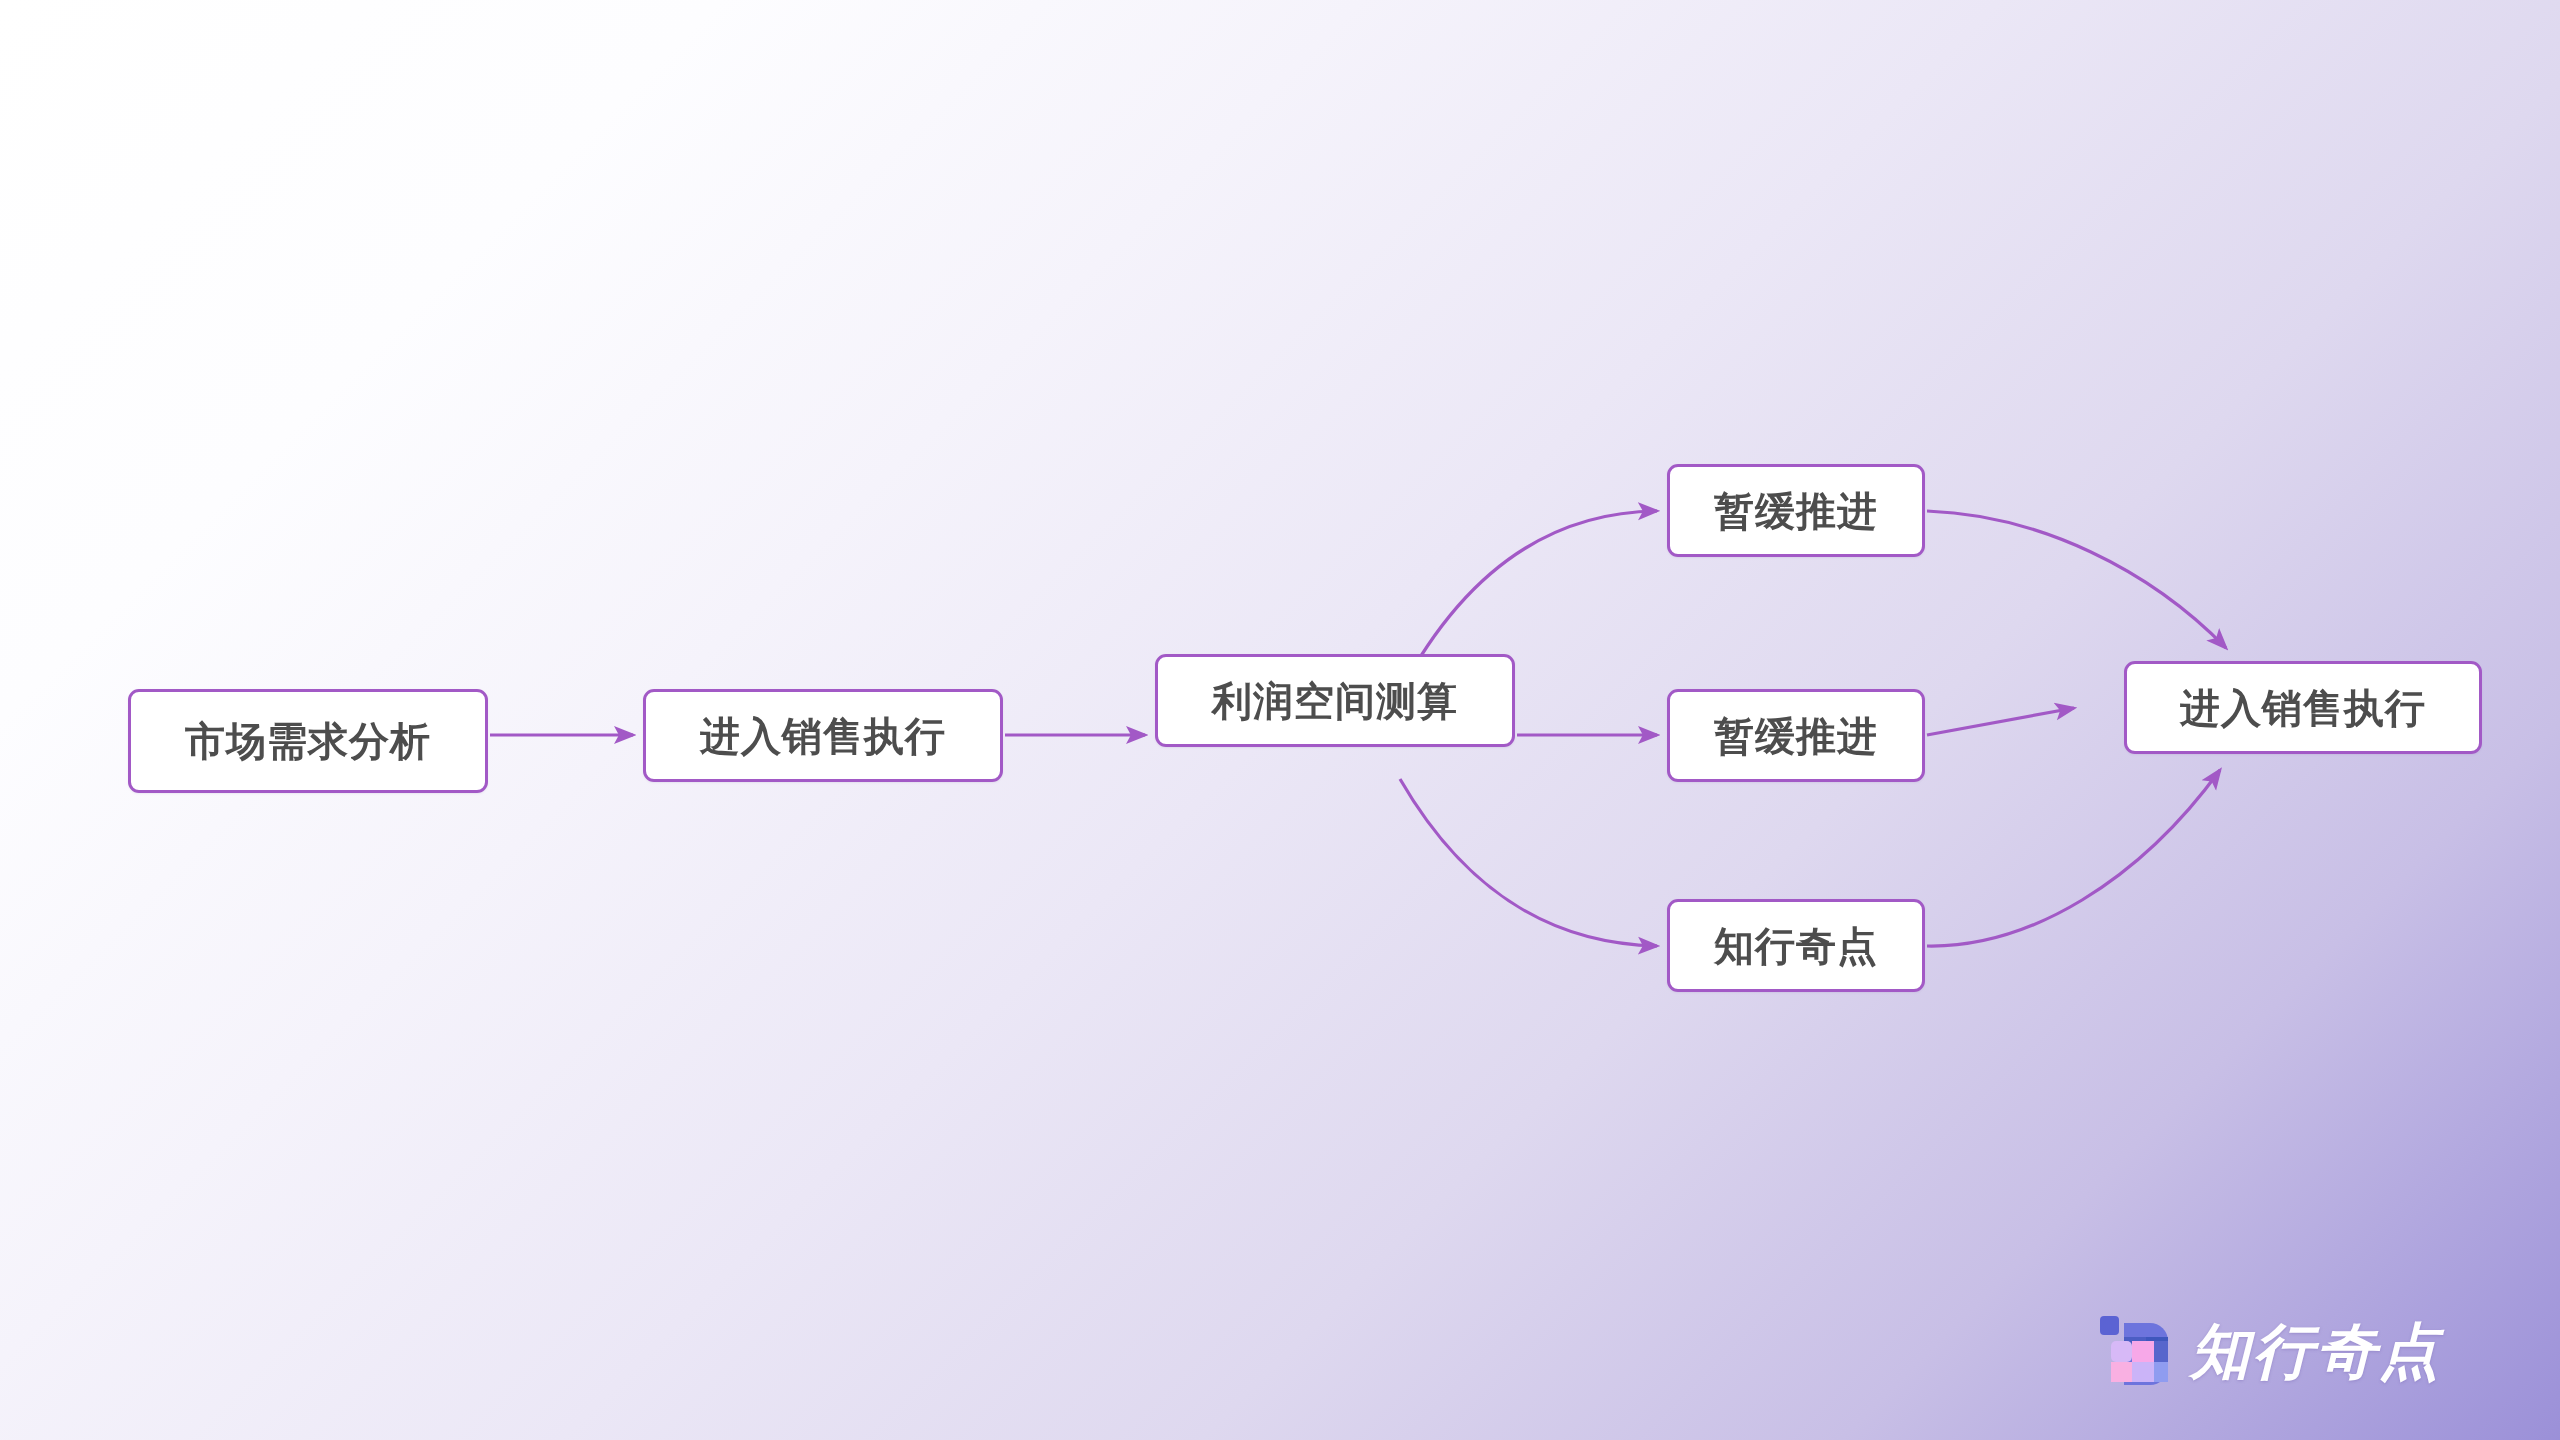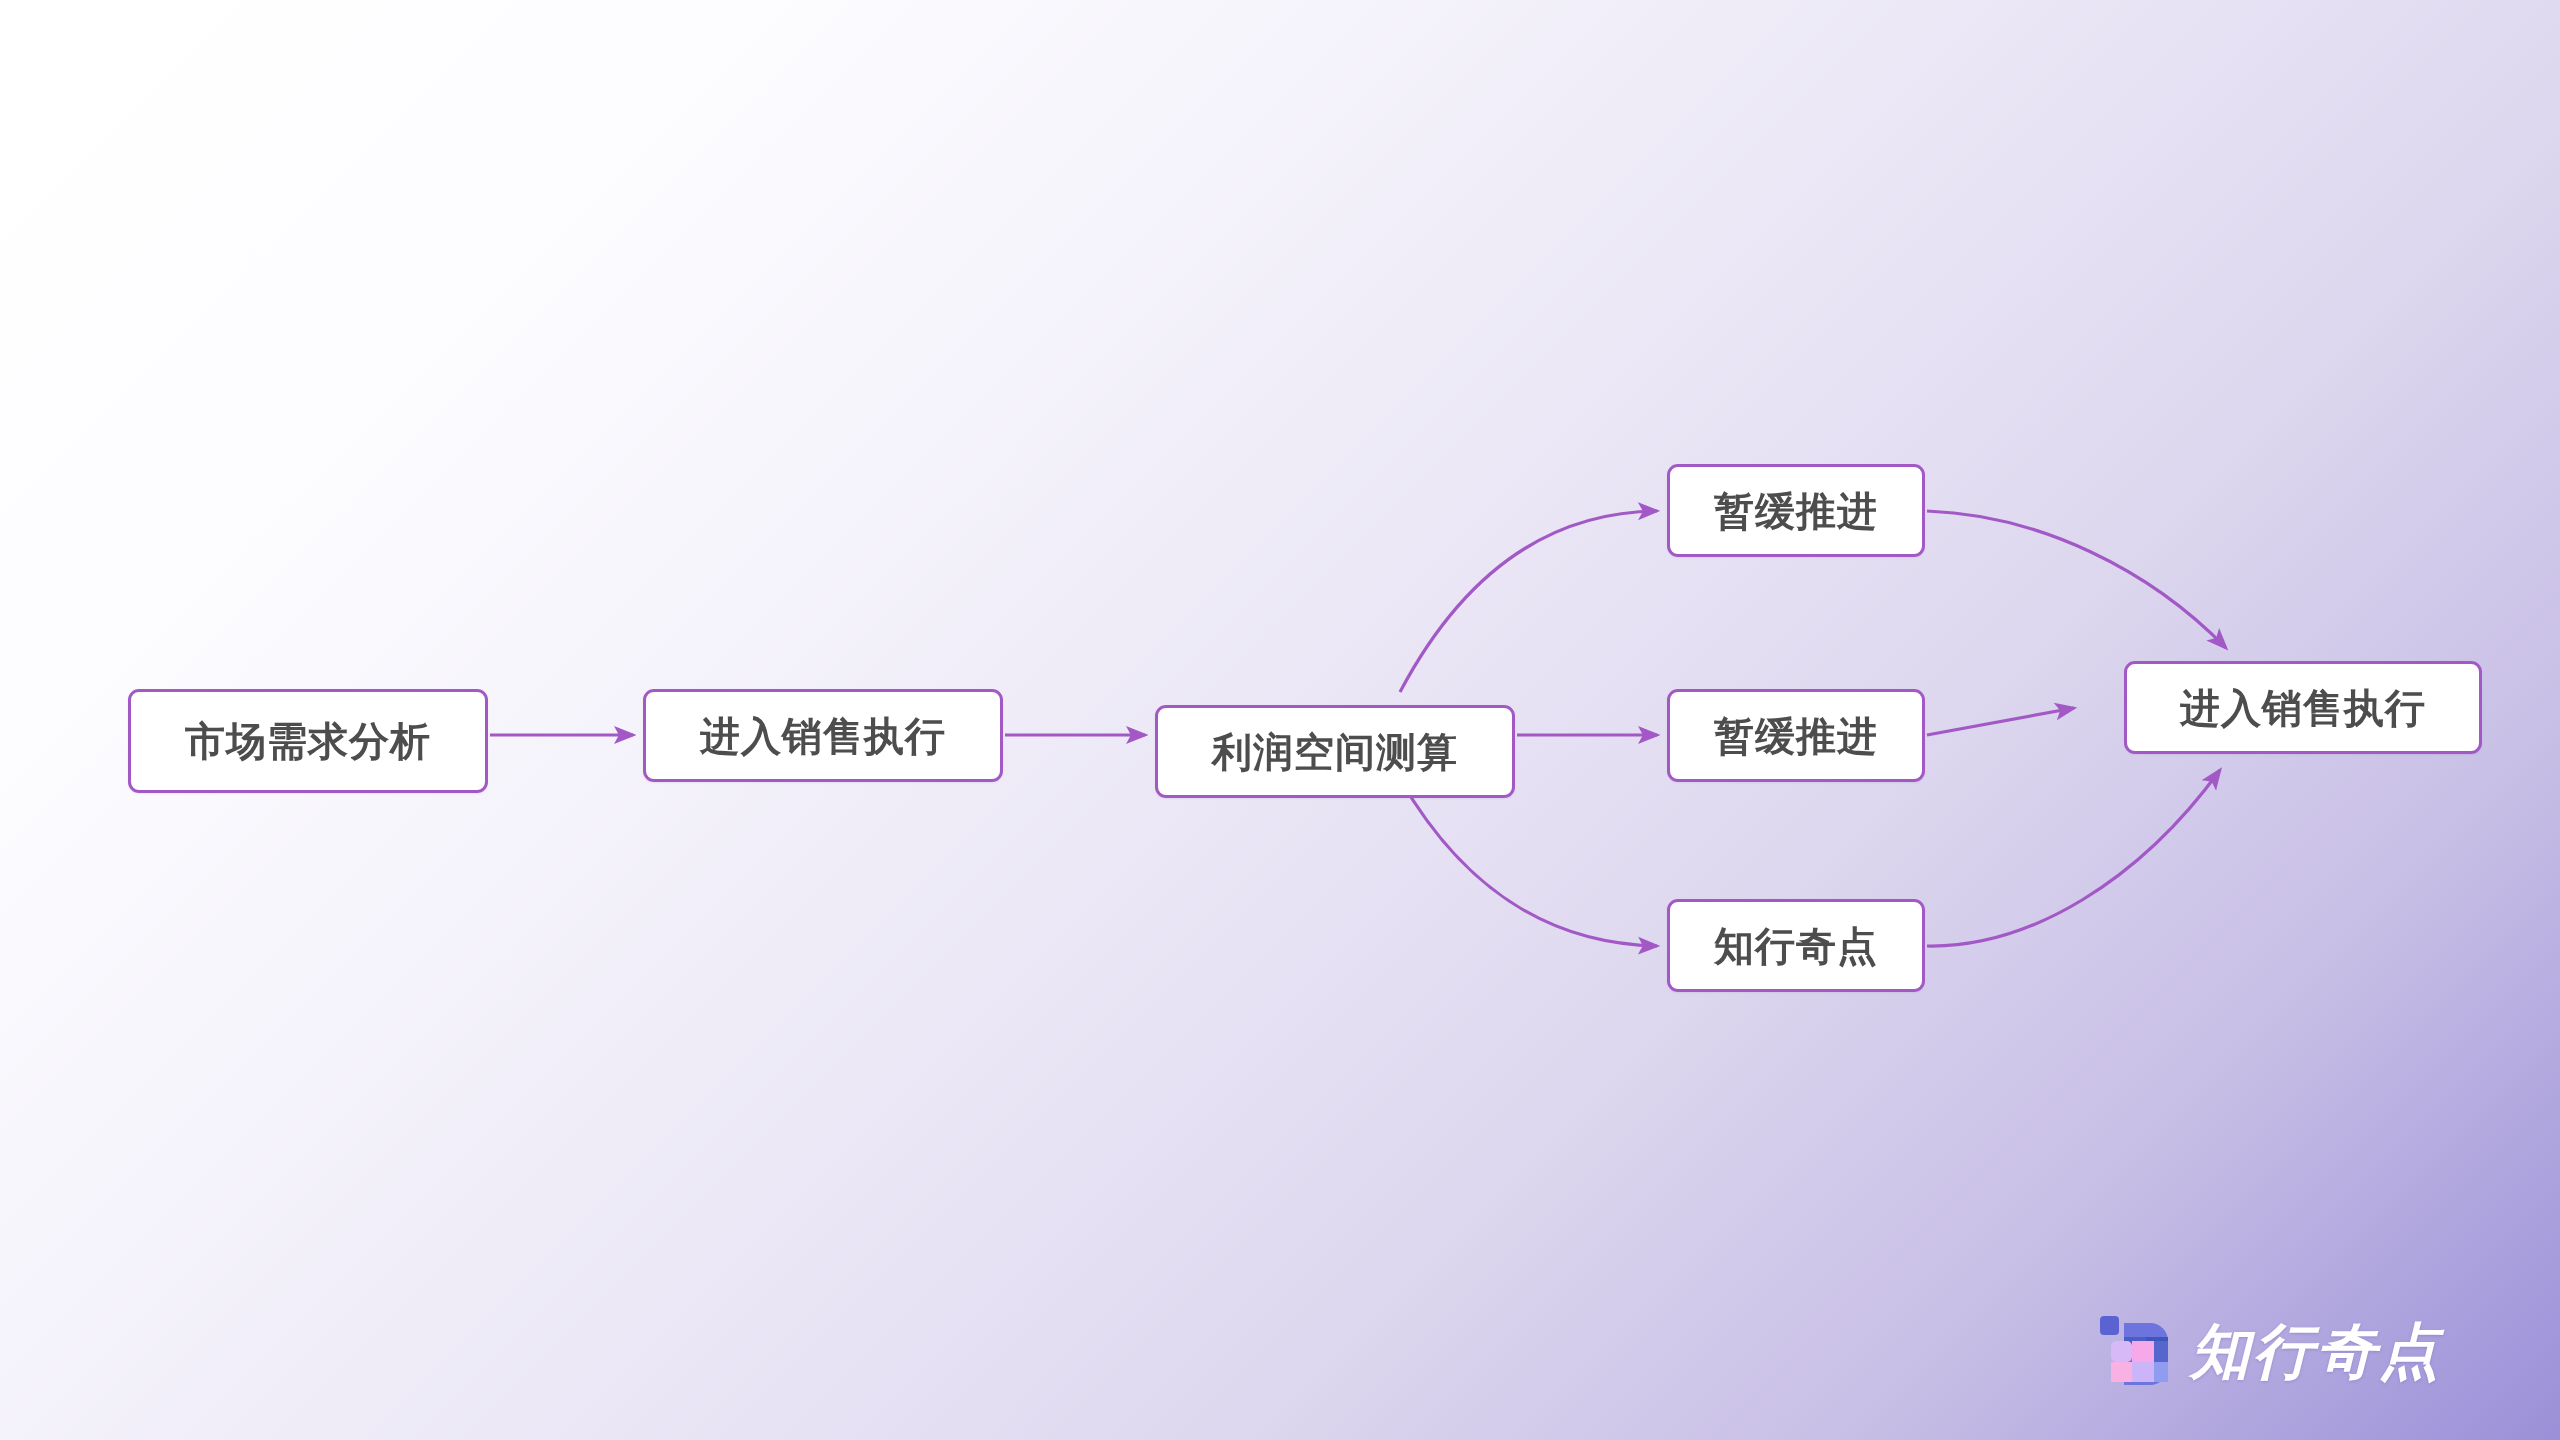--- a/index.html
+++ b/index.html
@@ -109,21 +109,21 @@
   </svg>
 
   <div class="node" style="left:128px; top:689px; width:360px; height:104px;">
     <span>市场需求分析</span>
   </div>
 
   <div class="node" style="left:643px; top:689px; width:360px; height:93px;">
     <span>进入销售执行</span>
   </div>
 
-  <div class="node" style="left:1155px; top:705px; width:360px; height:93px;">
+  <div class="node" style="left:1155px; top:654px; width:360px; height:93px;">
     <span>利润空间测算</span>
   </div>
 
   <div class="node" style="left:1667px; top:464px; width:258px; height:93px;">
     <span>暂缓推进</span>
   </div>
 
   <div class="node" style="left:1667px; top:689px; width:258px; height:93px;">
     <span>暂缓推进</span>
   </div>

